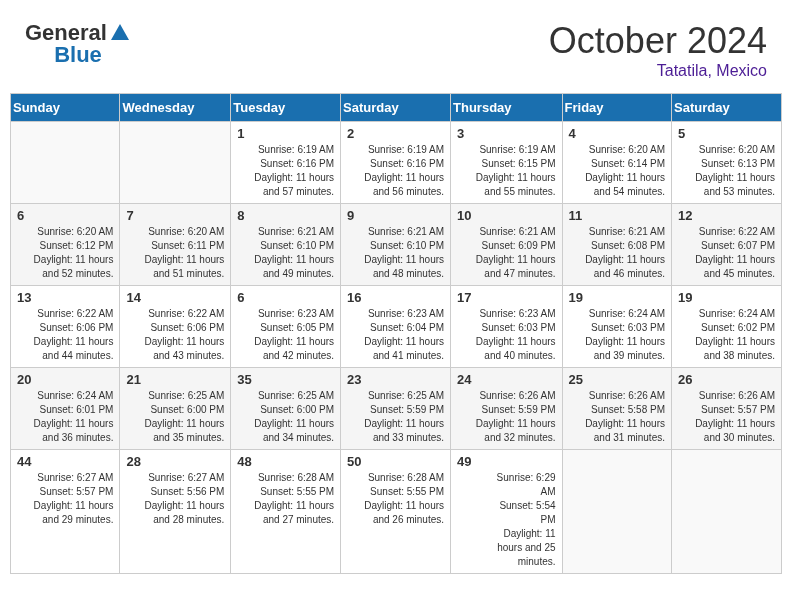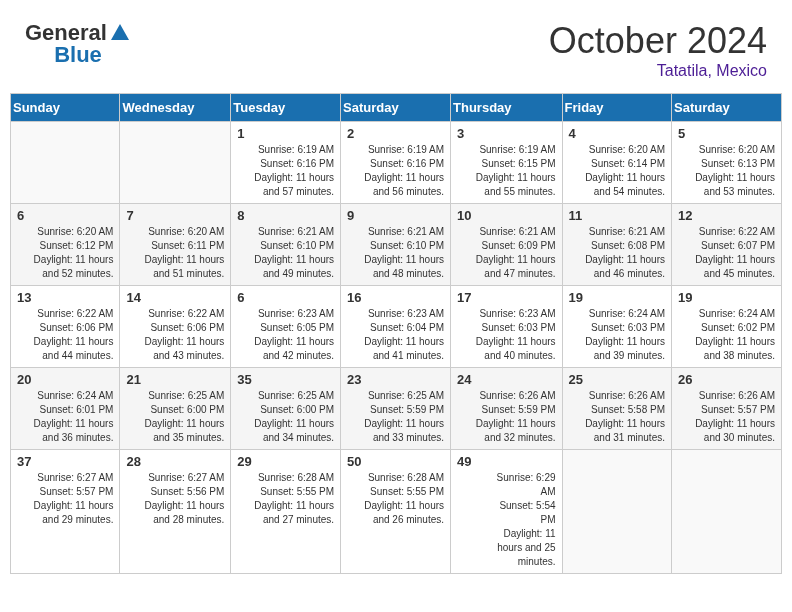--- a/index.html
+++ b/index.html
@@ -269,33 +269,33 @@
         </td>
         <td>
           <span class="day-number">26</span>
           <div class="cell-info" style="white-space: pre-line;">Sunrise: 6:26 AM
 Sunset: 5:57 PM
 Daylight: 11 hours and 30 minutes.</div>
         </td>
       </tr>
       <tr>
         <td>
-          <span class="day-number">37</span>
+          <span class="day-number">44</span>
           <div class="cell-info" style="white-space: pre-line;">Sunrise: 6:27 AM
 Sunset: 5:57 PM
 Daylight: 11 hours and 29 minutes.</div>
         </td>
         <td>
           <span class="day-number">28</span>
           <div class="cell-info" style="white-space: pre-line;">Sunrise: 6:27 AM
 Sunset: 5:56 PM
 Daylight: 11 hours and 28 minutes.</div>
         </td>
         <td>
-          <span class="day-number">29</span>
+          <span class="day-number">48</span>
           <div class="cell-info" style="white-space: pre-line;">Sunrise: 6:28 AM
 Sunset: 5:55 PM
 Daylight: 11 hours and 27 minutes.</div>
         </td>
         <td>
           <span class="day-number">50</span>
           <div class="cell-info" style="white-space: pre-line;">Sunrise: 6:28 AM
 Sunset: 5:55 PM
 Daylight: 11 hours and 26 minutes.</div>
         </td>

